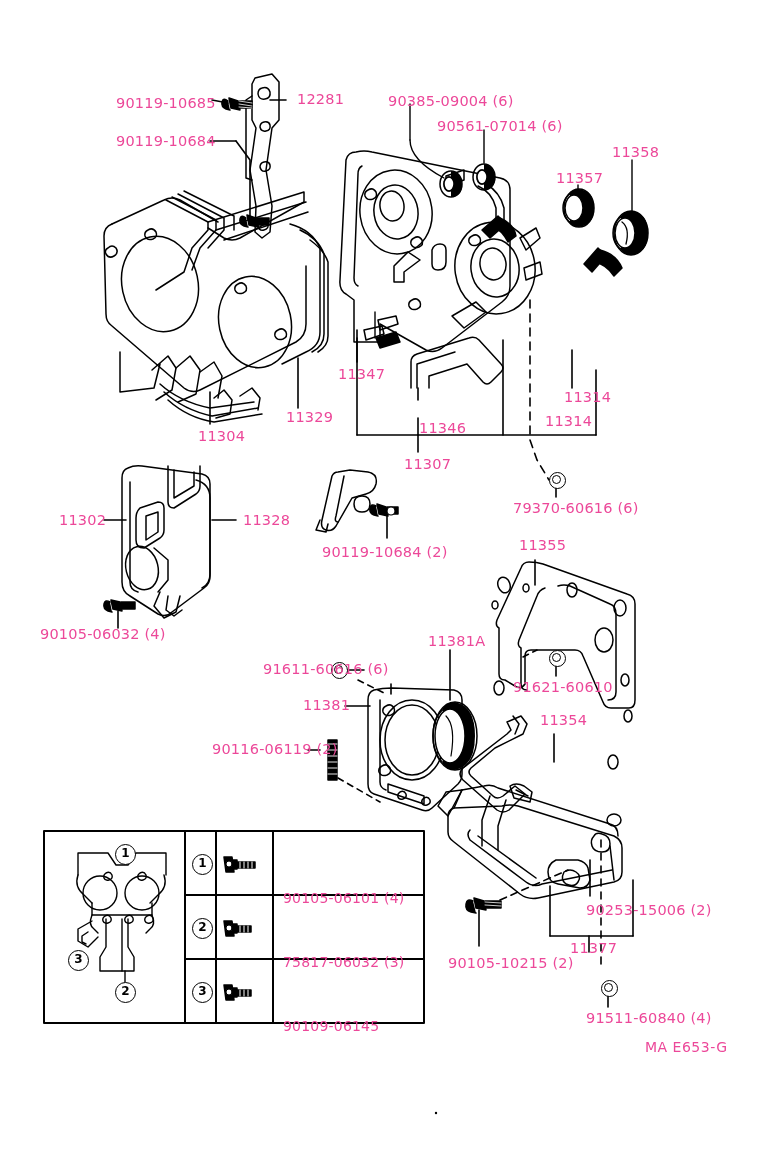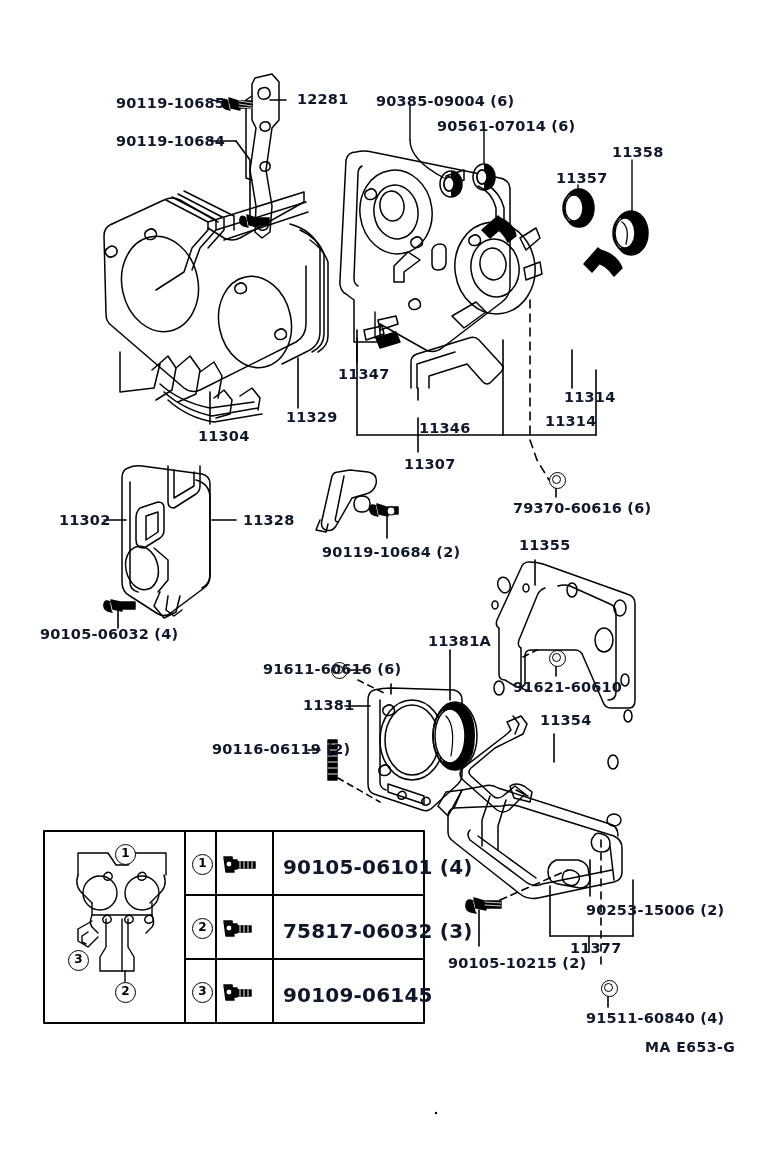--- a/index.html
+++ b/index.html
@@ -7,29 +7,29 @@
   body{
     width:776px;height:1152px;position:relative;overflow:hidden;
     font-family:"DejaVu Sans","Liberation Sans",sans-serif;
     color:#000;
   }
   #sheet{position:absolute;left:0;top:0;width:776px;height:1152px;}
   #art{position:absolute;left:0;top:0;width:776px;height:1152px;}
   .lbl{
     position:absolute;
     font-family:"DejaVu Sans","Liberation Sans",sans-serif;
-    font-weight:bold;
-    color:#0f172a;
+    font-weight:normal;
+    color:#ec4899;
     white-space:nowrap;
     letter-spacing:0.2px;
     line-height:1;
   }
   .lbl.p{font-size:14.5px;}
   .lbl.code{font-size:14px;letter-spacing:0.5px;}
-  .lbl.tbl{font-size:20px;}
+  .lbl.tbl{font-size:14px;margin-top:34px;}
   .circnum{
     position:absolute;
     width:19px;height:19px;border:1.6px solid #000;border-radius:50%;
     font-size:12px;font-weight:bold;text-align:center;line-height:17px;
     background:#fff;
   }
   .circB{
     position:absolute;
     width:15px;height:15px;border:1.6px solid #000;border-radius:50%;
     background:#fff;
@@ -425,21 +425,21 @@
   <div class="circnum" style="left:192px;top:918px;">2</div>
   <div class="circnum" style="left:192px;top:982px;">3</div>
 
   <div class="lbl tbl" style="left:283px;top:857px;">90105-06101 (4)</div>
   <div class="lbl tbl" style="left:283px;top:921px;">75817-06032 (3)</div>
   <div class="lbl tbl" style="left:283px;top:985px;">90109-06145</div>
 
   <div class="lbl p" style="left:116px;top:96px;">90119-10685</div>
   <div class="lbl p" style="left:297px;top:92px;">12281</div>
   <div class="lbl p" style="left:116px;top:134px;">90119-10684</div>
-  <div class="lbl p" style="left:376px;top:94px;">90385-09004 (6)</div>
+  <div class="lbl p" style="left:388px;top:94px;">90385-09004 (6)</div>
   <div class="lbl p" style="left:437px;top:119px;">90561-07014 (6)</div>
   <div class="lbl p" style="left:612px;top:145px;">11358</div>
   <div class="lbl p" style="left:556px;top:171px;">11357</div>
   <div class="lbl p" style="left:198px;top:429px;">11304</div>
   <div class="lbl p" style="left:286px;top:410px;">11329</div>
   <div class="lbl p" style="left:338px;top:367px;">11347</div>
   <div class="lbl p" style="left:391px;top:421px;margin-left:28px;">11346</div>
   <div class="lbl p" style="left:404px;top:457px;">11307</div>
   <div class="lbl p" style="left:545px;top:414px;">11314</div>
   <div class="lbl p" style="left:564px;top:390px;">11314</div>

